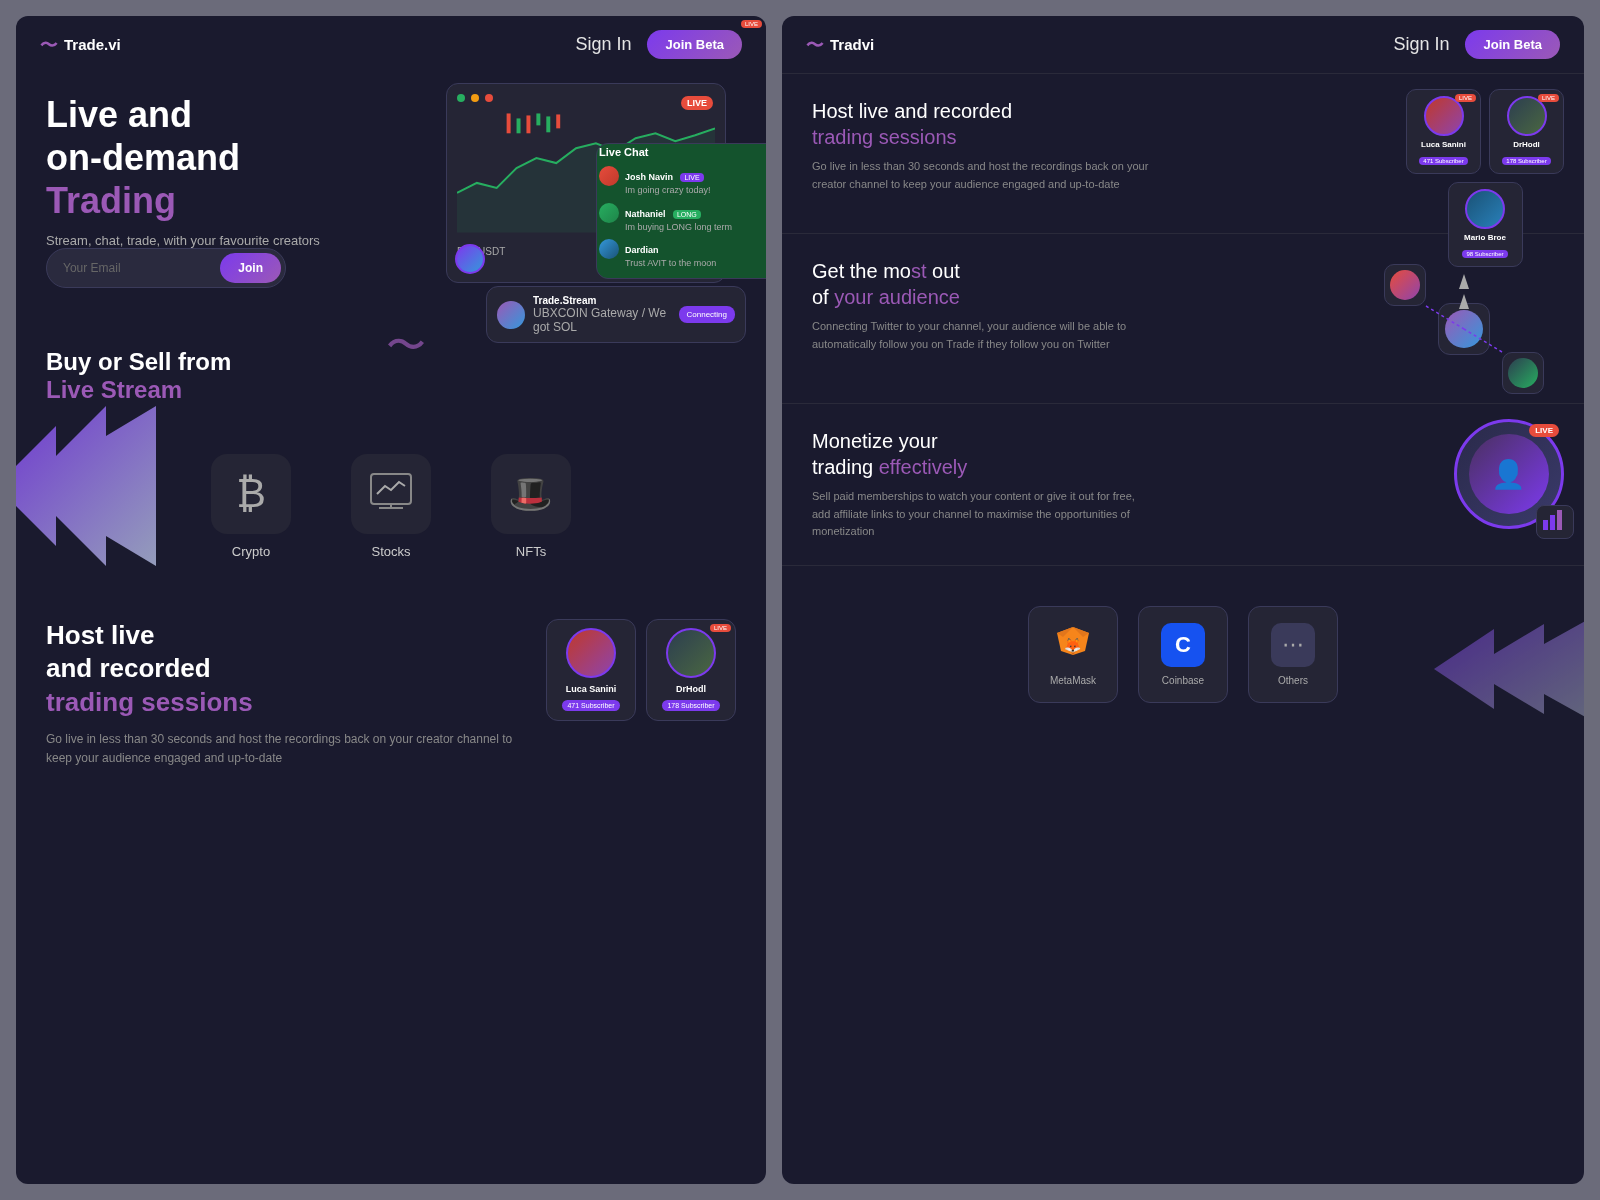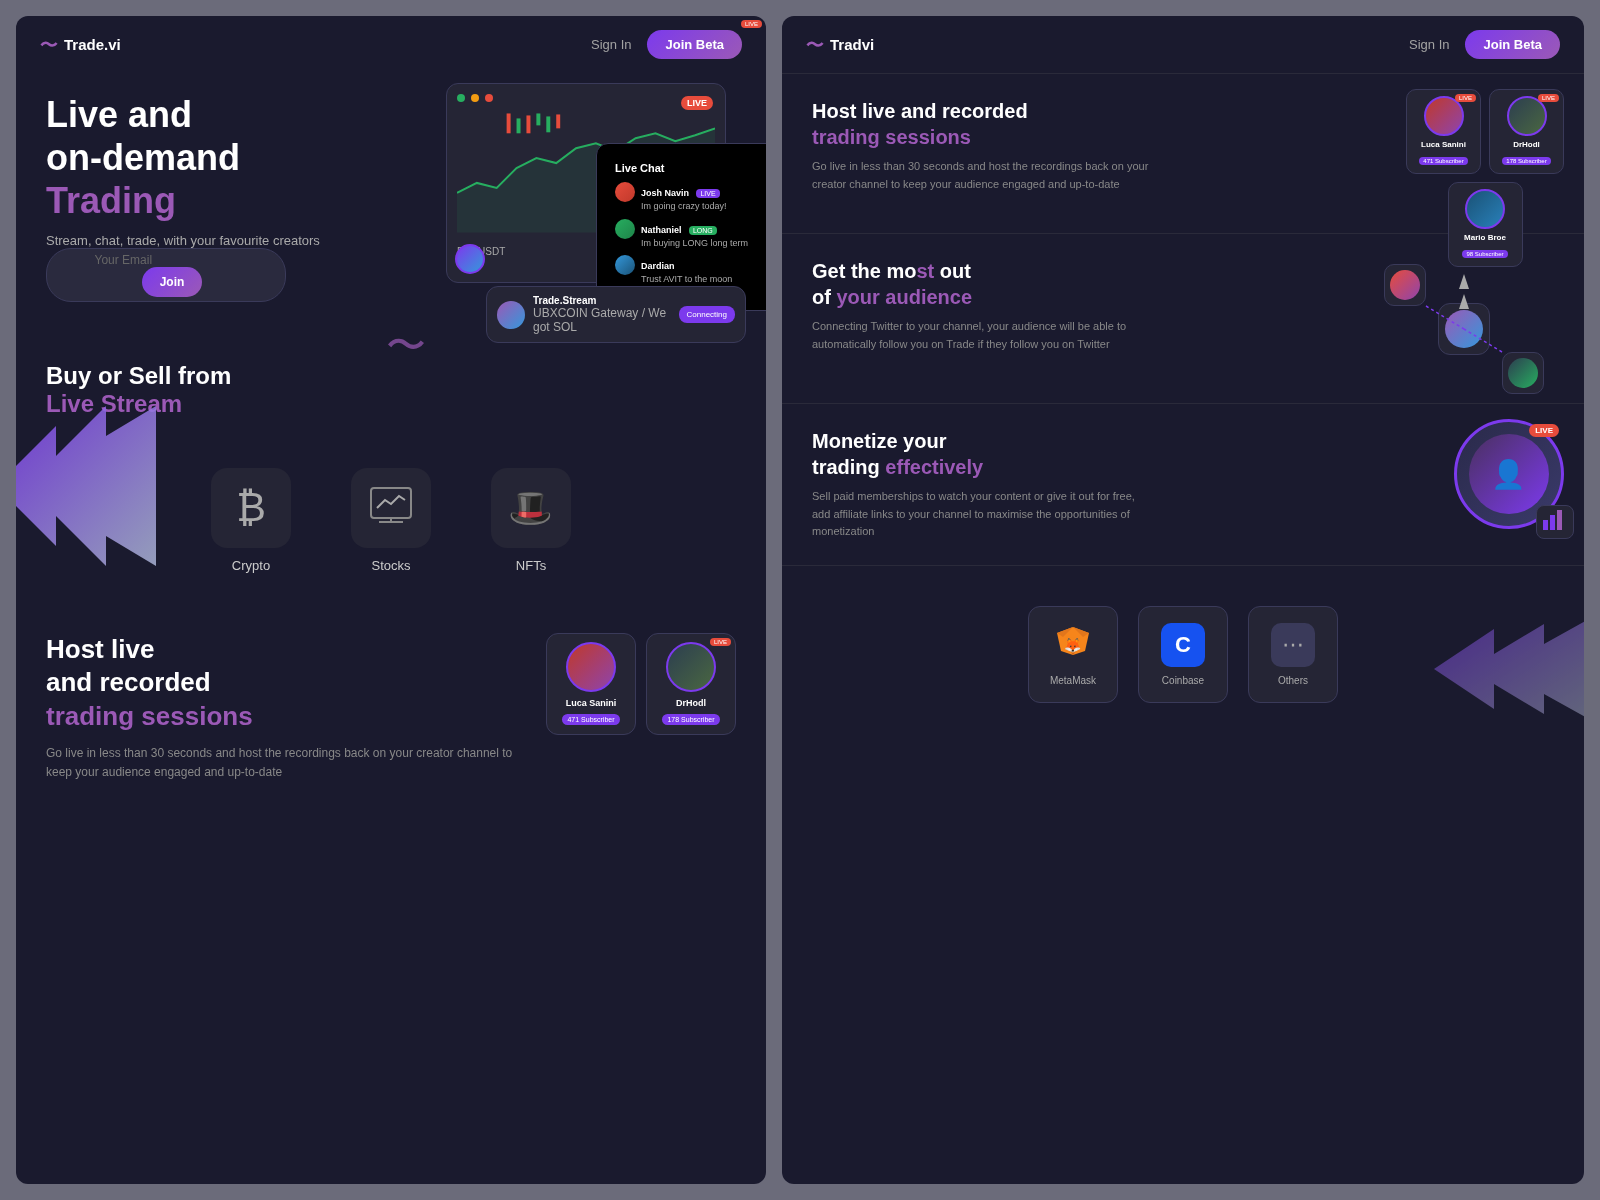--- a/index.html
+++ b/index.html
@@ -55,22 +55,22 @@
     .logo-icon {
       color: #9b59b6;
       font-size: 18px;
     }
     .nav-right {
       display: flex;
       align-items: center;
       gap: 16px;
     }
     .sign-in-btn {
-      color: #a3a3a3;
-      font-size: 13px;
+      color: #e5e5e5;
+      font-size: 18px;
       background: none;
       border: none;
       cursor: pointer;
       margin-left: 33px;
     }
     .join-btn {
       background: linear-gradient(135deg, #7c3aed, #9b59b6);
       color: #fff;
       border: none;
       border-radius: 20px;
@@ -103,21 +103,20 @@
       margin-top: 10px;
     }
     .email-form {
       display: flex;
       align-items: center;
       background: #2a2a3e;
       border-radius: 25px;
       padding: 4px 4px 4px 16px;
       width: 240px;
       border: 1px solid #3a3a5a;
-      flex-direction: column;
     }
     .email-input {
       background: none;
       border: none;
       color: #aaa;
       font-size: 12px;
       outline: none;
       flex: 1;
     }
     .email-input::placeholder { color: #666; }
@@ -171,28 +170,28 @@
       right: 12px;
       background: #e74c3c;
       color: #fff;
       font-size: 9px;
       font-weight: 700;
       padding: 2px 6px;
       border-radius: 10px;
     }
 
     .chat-card {
-      background: #000000;
+      background: #14532d;
       border-radius: 12px;
       border: 1px solid #3a3a5a;
       width: 200px;
       position: absolute;
       top: 80px;
       right: -10px;
-      padding: 18px;
+      padding: 2px;
     }
     .chat-title {
       color: #fff;
       font-size: 11px;
       font-weight: 600;
       margin-bottom: 8px;
     }
     .chat-msg {
       display: flex;
       align-items: flex-start;
@@ -354,21 +353,21 @@
     .sec-navbar {
       display: flex;
       align-items: center;
       justify-content: space-between;
       padding: 14px 24px;
       border-bottom: 1px solid #2a2a3a;
     }
 
     .sec-title {
       font-size: 20px;
-      font-weight: 700;
+      font-weight: 400;
       color: #fff;
       line-height: 1.3;
     }
     .sec-title .purple { color: #9b59b6; }
     .sec-desc {
       color: #888;
       font-size: 11px;
       margin-top: 8px;
       line-height: 1.6;
       max-width: 340px;

